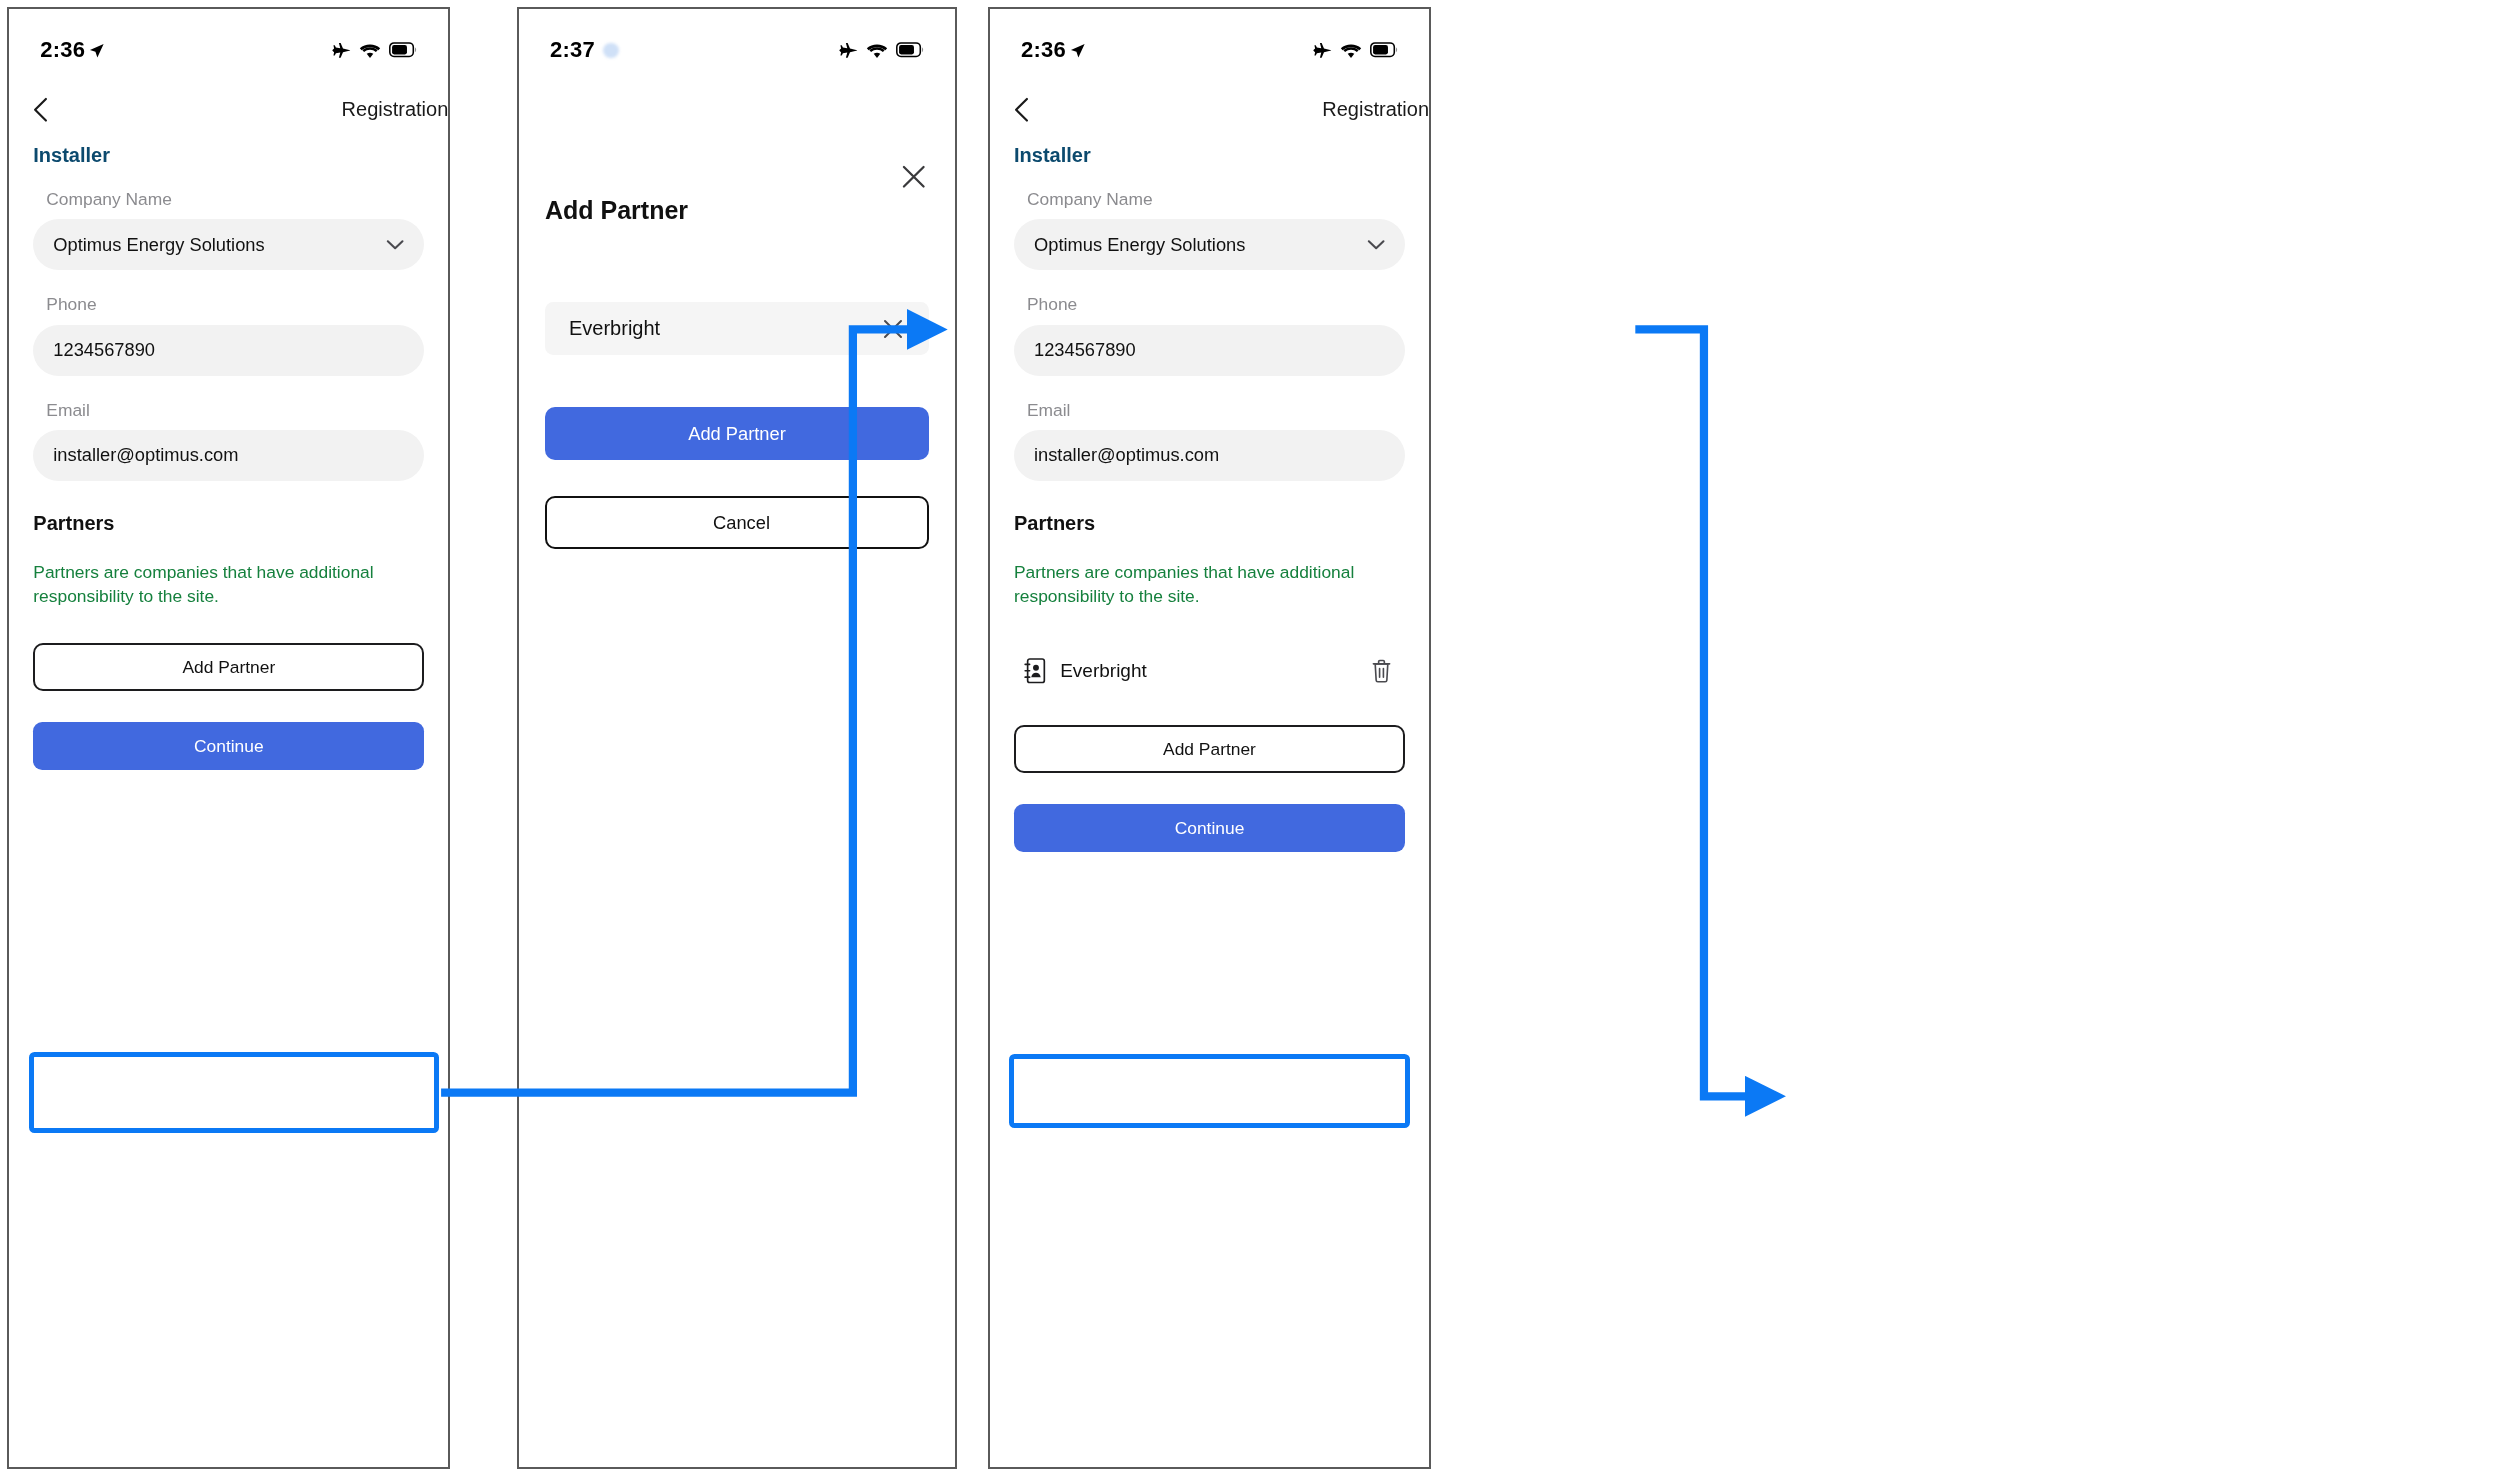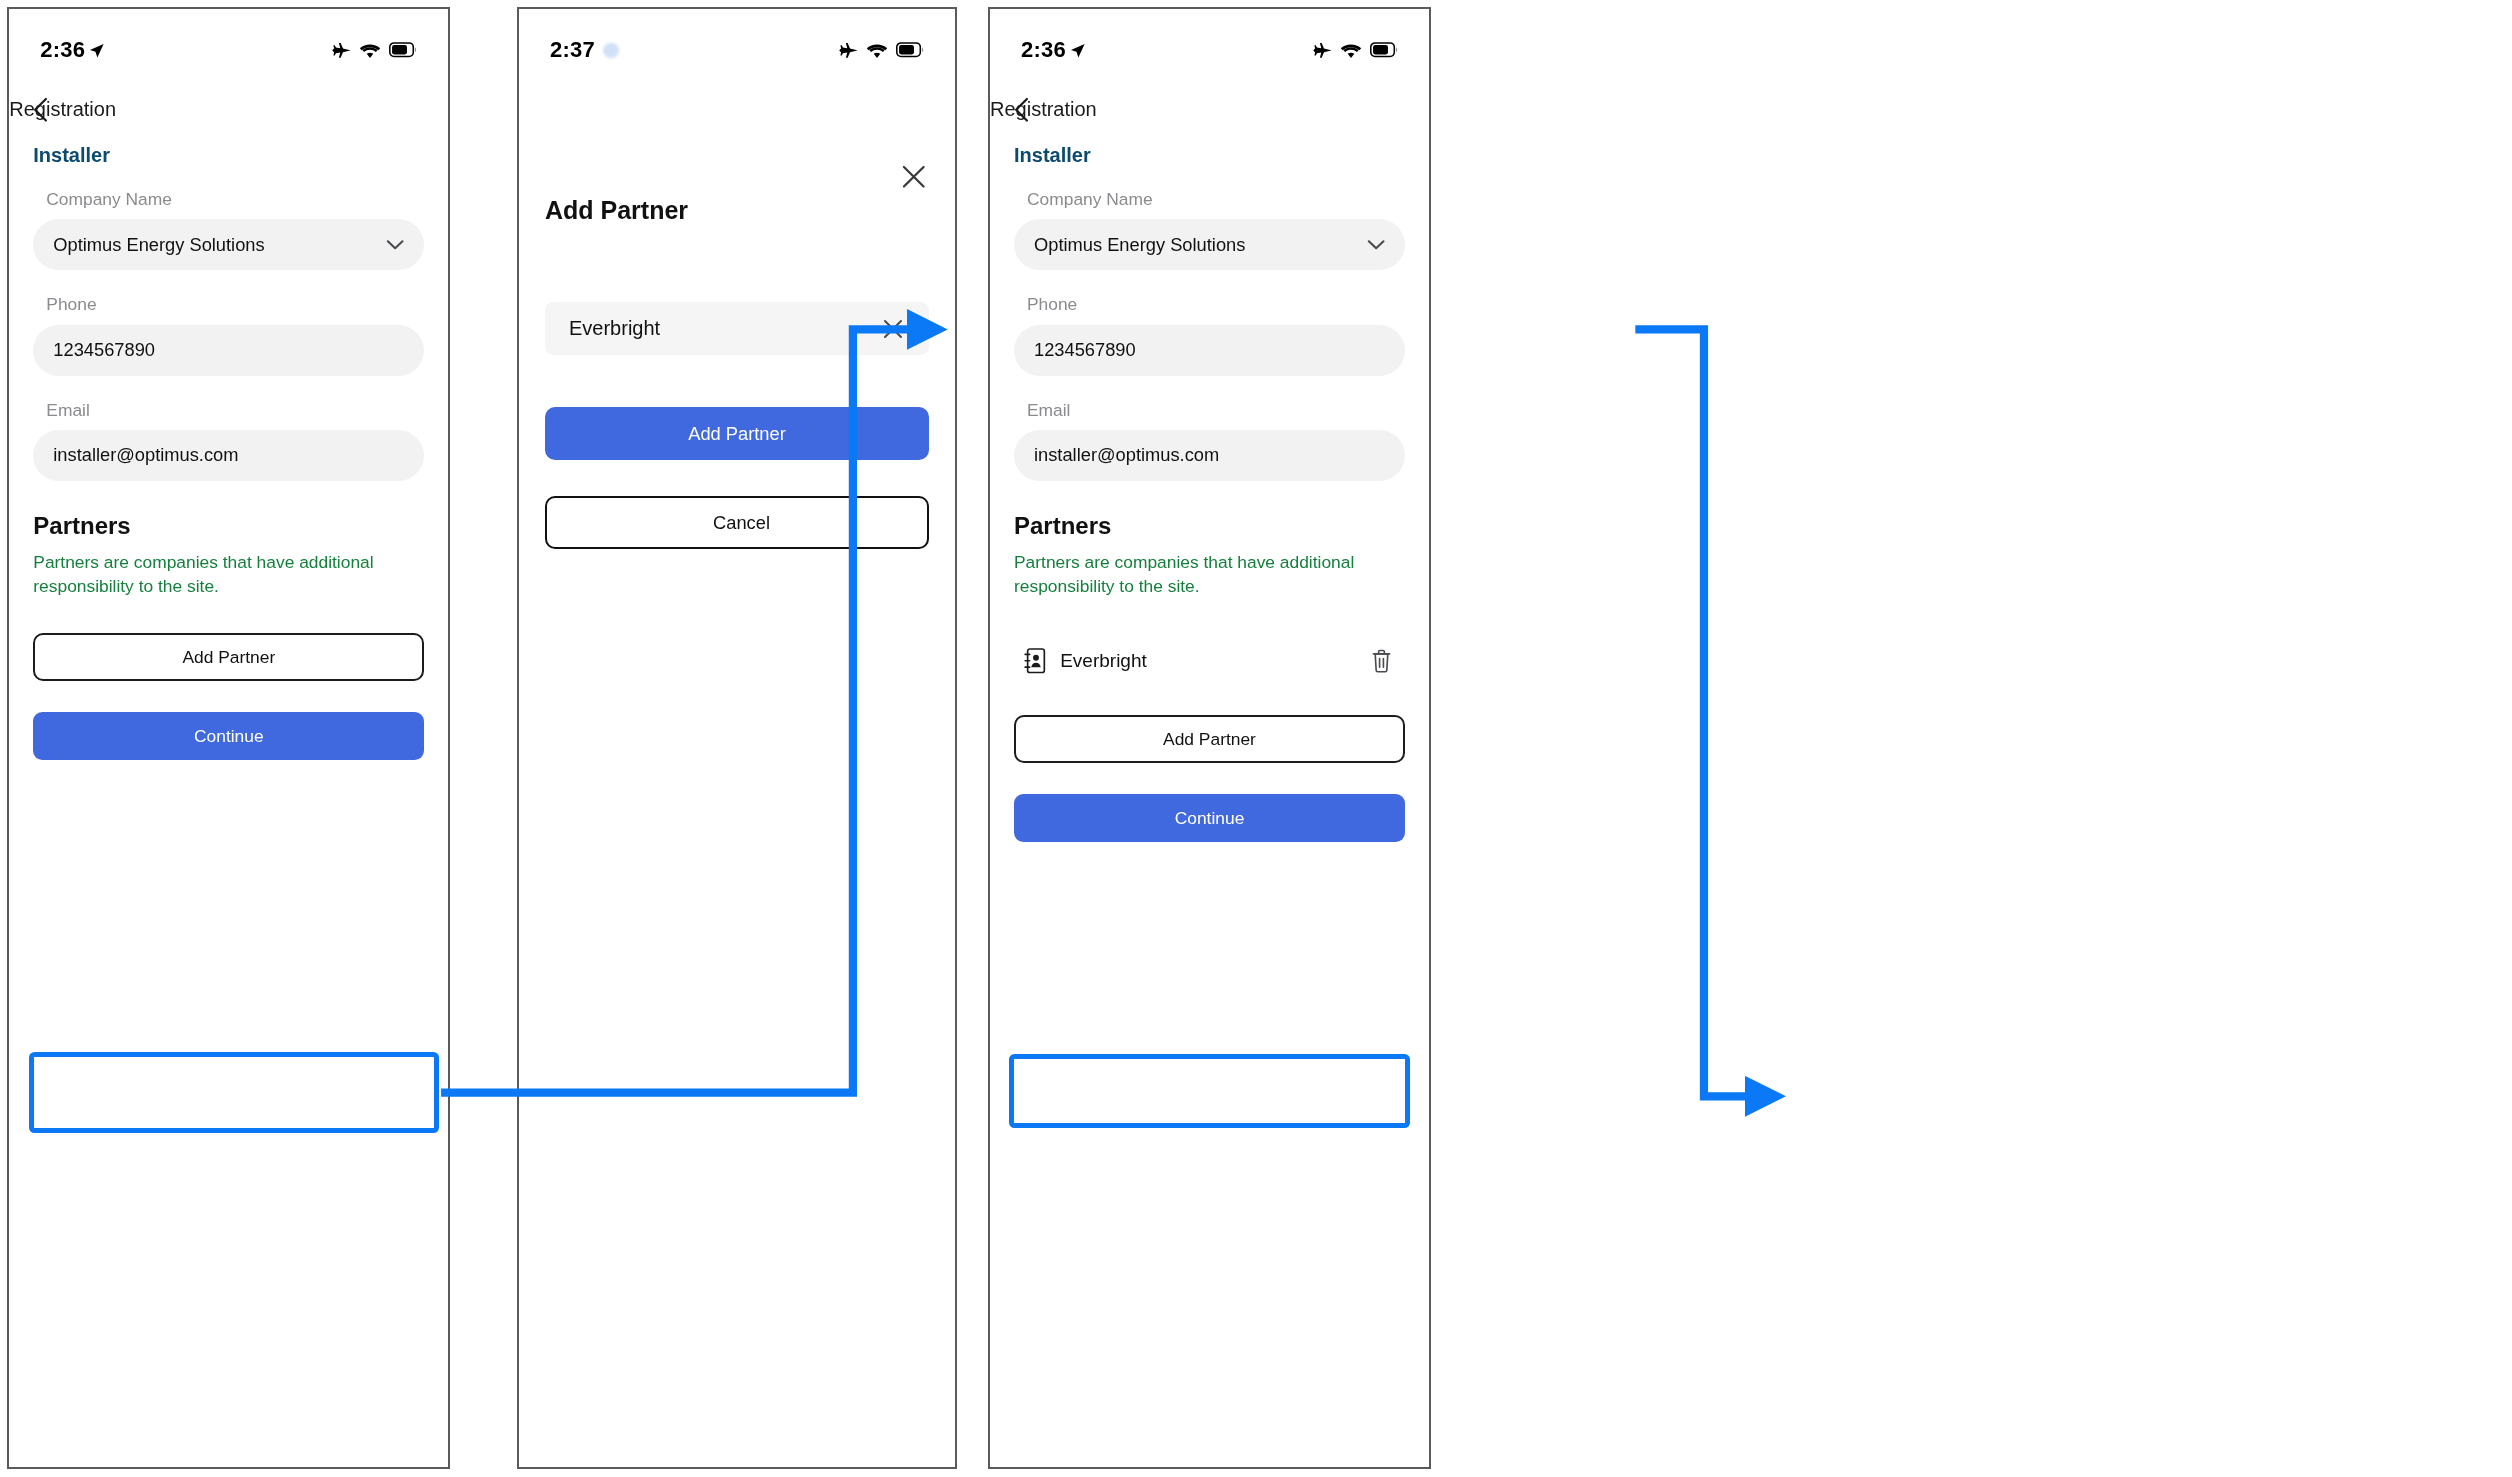--- a/index.html
+++ b/index.html
@@ -41,21 +41,21 @@
   .status-right { display: flex; align-items: center; gap: 8.2px; }
   .status-right svg { display: block; }
 
   
   .navbar {
     position: absolute; left:0; right:0; top: 79px; height: 42px;
     display:flex; align-items:center; padding: 0 20px;
   }
   .nav-back { width: 24px; height: 27.5px; flex: 0 0 auto; }
   .nav-title {
-    position:absolute; left:0; right:0; text-align:left;
+    position:absolute; left:0; right:0; text-align:right;
     font-size: 20px; color: #1a1a1a; font-weight: 400; pointer-events:none;
   }
 
   
   .content { position: absolute; left: 0; right: 0; top: 135px; padding: 0 24px; }
 
   .section-title {
     font-size: 20px; font-weight: 700; color: #0c4a6e;
     margin-bottom: 22px;
   }
@@ -65,21 +65,21 @@
   }
   .field-box {
     background: #f2f2f2; border-radius: 27.5px;
     height: 51px; display:flex; align-items:center;
     padding: 0 20px; gap: 7.3px;
   }
   .field-value { font-size: 18.3px; color: #111; flex: 1 1 auto; }
   .chev { width: 18.3px; height: 12px; flex: 0 0 auto; }
 
   .partners-head { margin-top: 31px; }
-  .partners-title { font-size: 24px; font-weight: 700; color:#111; margin-bottom: 11px; }
+  .partners-title { font-size: 20px; font-weight: 700; color:#111; margin-bottom: 26px; }
   .partners-desc { font-size: 17.4px; line-height: 1.36; color: #15803d; }
 
   
   .btn {
     height: 48px; border-radius: 10px;
     display:flex; align-items:center; justify-content:center;
     font-size: 17.4px;
   }
   .btn-outline {
     background:#fff; border: 2.7px solid #1c1c1e; color:#111;

